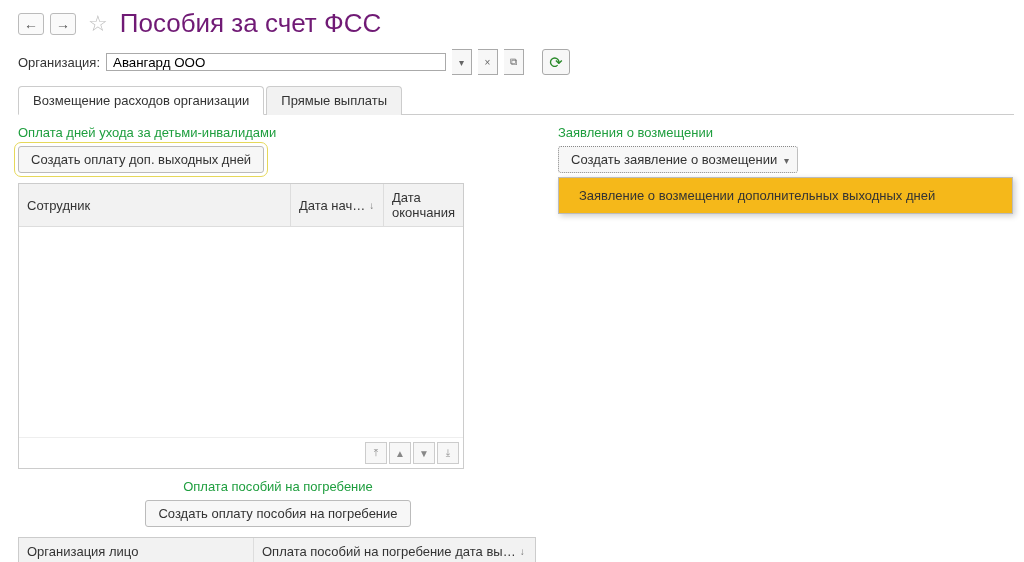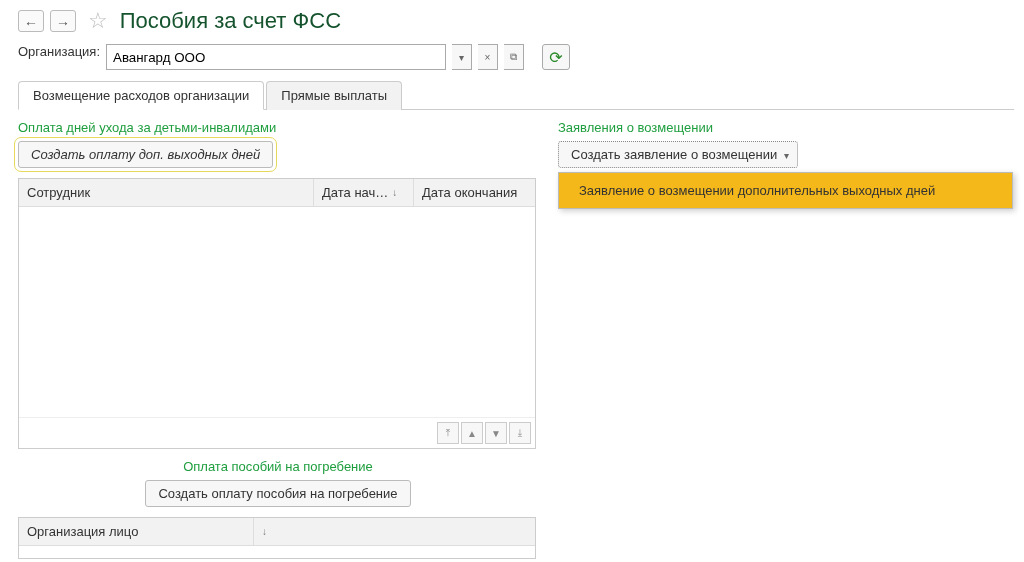--- a/index.html
+++ b/index.html
@@ -32,33 +32,34 @@
     cursor: pointer;
     font-size: 14px;
     color: #555;
   }
   .star-icon {
     margin-left: 6px;
     font-size: 22px;
     color: #bbb;
   }
   .page-title {
-    font-size: 22px;
+    font-size: 26px;
     margin-left: 6px;
-    color: #14532d;
+    color: #701a75;
   }
   .org-row {
     display: flex;
+    align-items: center;
     padding: 6px 10px 10px 18px;
     gap: 6px;
   }
   .org-label { color: #333; }
   .org-input {
     border: 1px solid #aaa;
-    height: 26px;
+    height: 18px;
     width: 340px;
     padding: 0 6px;
     background: #fff;
   }
   .tiny-btn {
     width: 20px;
     height: 26px;
     border: 1px solid #aaa;
     border-left: none;
     background: #f7f7f7;
@@ -119,36 +120,35 @@
     background: #f7f7f7;
     padding: 5px 12px;
     border-radius: 3px;
     cursor: pointer;
     display: inline-block;
     margin-bottom: 10px;
   }
   .create-btn.highlighted {
     outline: 1px solid #e6d85a;
     outline-offset: 3px;
-    font-style: italic;
   }
   .create-btn.dropdown {
     border: 1px dotted #888;
     padding: 5px 8px 5px 12px;
   }
   .create-btn.dropdown::after {
     content: " ▾";
     color: #666;
     font-size: 10px;
     margin-left: 4px;
   }
   .table-box {
     border: 1px solid #ccc;
     background: #fff;
-    width: 518px;
+    width: 446px;
   }
   .table-header {
     display: flex;
     background: #f2f2f2;
     border-bottom: 1px solid #ddd;
   }
   .th {
     padding: 6px 8px;
     border-right: 1px solid #ddd;
     font-size: 13px;
@@ -257,20 +257,21 @@
     </div>
 
     
     <div class="section2">
       <div class="section-title">Оплата пособий на погребение</div>
       <div class="create-btn">Создать оплату пособия на погребение</div>
       <div class="table-box2">
         <div class="table-header">
           <div class="th" style="width:235px">Организация лицо</div>
           <div class="th" style="flex:1">
+            <span>Оплата пособий на погребение дата вы…</span>
             <span class="sort-arrow">↓</span>
           </div>
         </div>
         <div class="table-body2"></div>
       </div>
     </div>
   </div>
 
   <div class="right-col">
     <div class="section-title">Заявления о возмещении</div>

